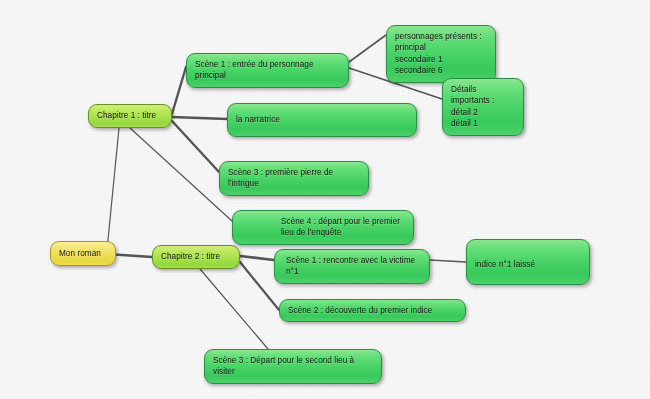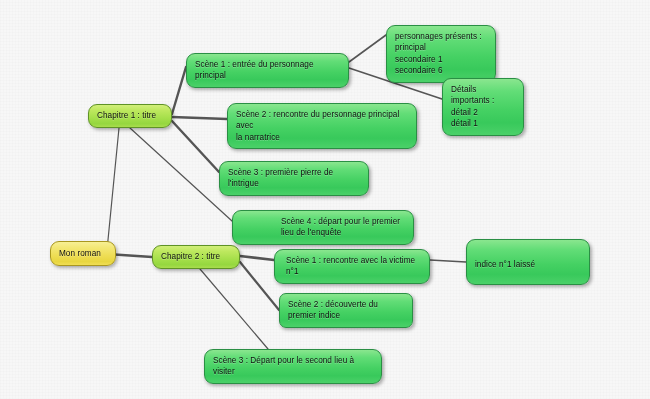--- a/index.html
+++ b/index.html
@@ -101,21 +101,21 @@
       <line x1="200" y1="269" x2="268" y2="349" stroke="#555555" stroke-width="1.2" stroke-linecap="round"></line>
       <line x1="430" y1="260" x2="466" y2="262" stroke="#555555" stroke-width="1.6" stroke-linecap="round"></line>
     </svg>
   <div id="nodes">
       <div class="node yellow" style="left: 50px; top: 241px; width: 66px; min-height: 25px;"><span class="line">Mon roman</span></div>
       <div class="node yellowgreen" style="left: 88px; top: 104px; width: 84px; min-height: 24px;"><span class="line">Chapitre 1 : titre</span></div>
       <div class="node yellowgreen" style="left: 152px; top: 245px; width: 88px; min-height: 24px;"><span class="line">Chapitre 2 : titre</span></div>
       <div class="node green" style="left: 186px; top: 53px; width: 163px; min-height: 22px;"><span class="line">Scène 1 : entrée du personnage principal</span></div>
       <div class="node green" style="left: 386px; top: 9px; width: 110px; min-height: 52px; margin-top: 16px;"><span class="line">personnages présents :</span><span class="line">principal</span><span class="line">secondaire 1</span><span class="line">secondaire 6</span></div>
       <div class="node green" style="left: 442px; top: 78px; width: 82px; min-height: 42px;"><span class="line">Détails importants :</span><span class="line">détail 2</span><span class="line">détail 1</span></div>
-      <div class="node green" style="left: 227px; top: 103px; width: 190px; min-height: 34px;"><span class="line">Scène 2 : rencontre du personnage principal avec</span><span class="line">la narratrice</span></div>
+      <div class="node green" style="left: 227px; top: 103px; width: 190px; min-height: 34px;"><span class="line">la narratrice</span></div>
       <div class="node green" style="left: 219px; top: 161px; width: 150px; min-height: 22px;"><span class="line">Scène 3 : première pierre de l'intrigue</span></div>
       <div class="node green" style="left: 232px; top: 210px; width: 182px; min-height: 22px; padding-left: 48px;"><span class="line">Scène 4 : départ pour le premier lieu de l'enquête</span></div>
       <div class="node green" style="left: 274px; top: 249px; width: 156px; min-height: 22px; padding-left: 11px;"><span class="line">Scène 1 : rencontre avec la victime n°1</span></div>
       <div class="node green" style="left: 466px; top: 239px; width: 124px; min-height: 46px;"><span class="line blank"></span><span class="line">indice n°1 laissé</span></div>
-      <div class="node green" style="left: 279px; top: 293px; width: 134px; min-height: 22px; border-radius: 7px;"><span class="line">Scène 2 : découverte du premier indice</span></div>
+      <div class="node green" style="left: 279px; top: 299px; width: 187px; min-height: 22px;"><span class="line">Scène 2 : découverte du premier indice</span></div>
       <div class="node green" style="left: 204px; top: 349px; width: 178px; min-height: 22px;"><span class="line">Scène 3 : Départ pour le second lieu à visiter</span></div>
     </div>
 </div>
 
 </body></html>

